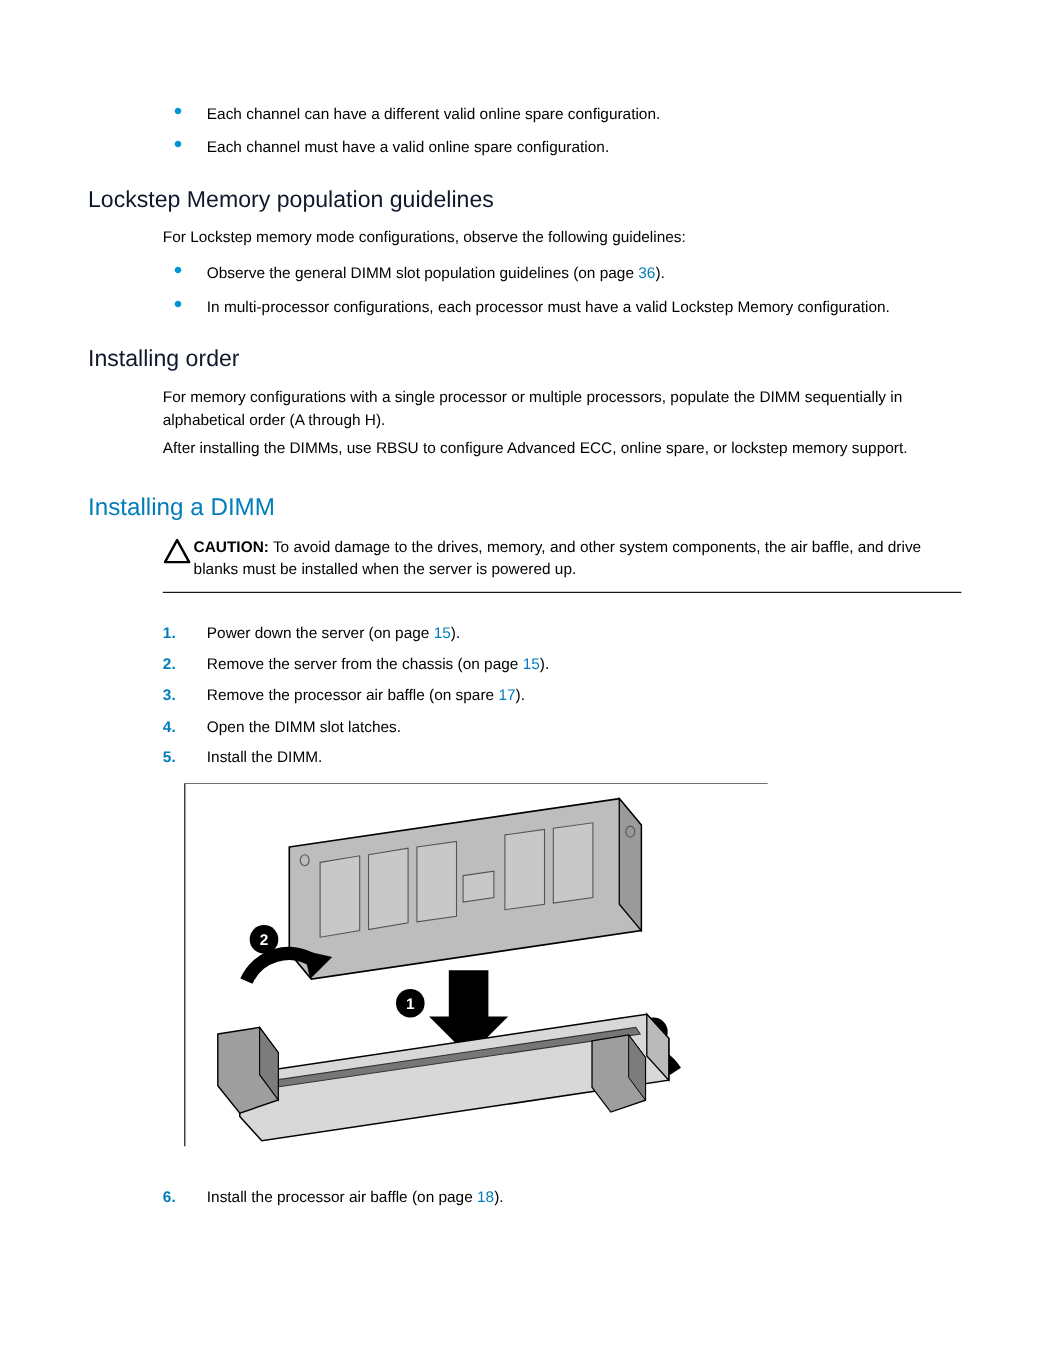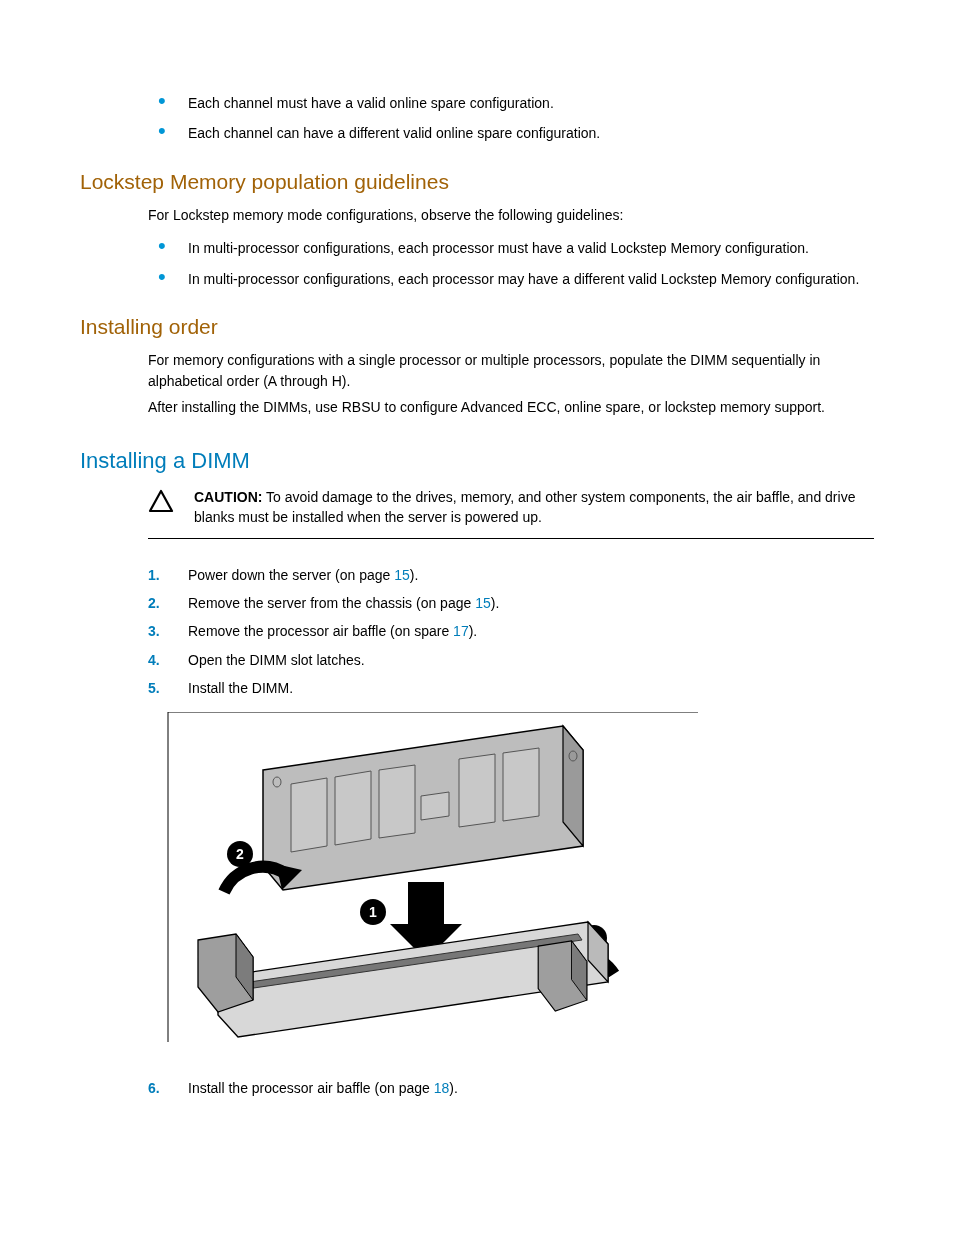--- a/index.html
+++ b/index.html
@@ -20,40 +20,39 @@
     position: absolute;
     left: 10px;
     top: 2px;
     color: #0096d6;
     font-size: 22px;
     line-height: 1;
   }
   h2.section {
     font-family: "Trebuchet MS", Arial, sans-serif;
     font-weight: 400;
-    color: #a16207;
+    color: #0f172a;
     font-size: 21px;
     margin: 18px 0 8px 0;
   }
   h1.main {
     font-family: "Trebuchet MS", Arial, sans-serif;
     font-weight: 400;
     color: #007dba;
     font-size: 22px;
     margin: 28px 0 8px 0;
   }
   p.body { margin: 6px 0 6px 68px; }
   .pagelink { color: #007dba; }
   
   .caution-box {
     border-bottom: 1px solid #000;
     margin: 6px 0 14px 68px;
     padding: 2px 0 10px 0;
     display: flex;
-    gap: 18px;
   }
   .caution-icon { flex: 0 0 28px; display:flex; align-items:flex-start; padding-top:2px;}
   .caution-text b { font-weight: bold; }
   
   ol.steps { list-style: none; counter-reset: step; margin: 22px 0 10px 68px; }
   ol.steps li { counter-increment: step; position: relative; padding: 4px 0 4px 40px; }
   ol.steps li::before {
     content: counter(step) ".";
     position: absolute;
     left: 0;
@@ -63,29 +62,31 @@
     font-size: 14px;
   }
   
   .figure { margin: 8px 0 10px 78px; }
   .figure svg { display:block; }
 </style>
 </head>
 <body>
 
 <ul class="bullet-list">
+  <li>Each channel can have a different valid online spare configuration.</li>
   <li>Each channel must have a valid online spare configuration.</li>
-  <li>Each channel can have a different valid online spare configuration.</li>
 </ul>
 
 <h2 class="section">Lockstep Memory population guidelines</h2>
 <p class="body">For Lockstep memory mode configurations, observe the following guidelines:</p>
 <ul class="bullet-list">
+  <li>
+    <span>Observe the general DIMM slot population guidelines (on page </span><span class="pagelink">36</span><span>).</span>
+  </li>
   <li>In multi-processor configurations, each processor must have a valid Lockstep Memory configuration.</li>
-  <li>In multi-processor configurations, each processor may have a different valid Lockstep Memory configuration.</li>
 </ul>
 
 <h2 class="section">Installing order</h2>
 <p class="body">For memory configurations with a single processor or multiple processors, populate the DIMM sequentially in alphabetical order (A through H).</p>
 <p class="body">After installing the DIMMs, use RBSU to configure Advanced ECC, online spare, or lockstep memory support.</p>
 
 <h1 class="main">Installing a DIMM</h1>
 
 <div class="caution-box">
   <div class="caution-icon">

